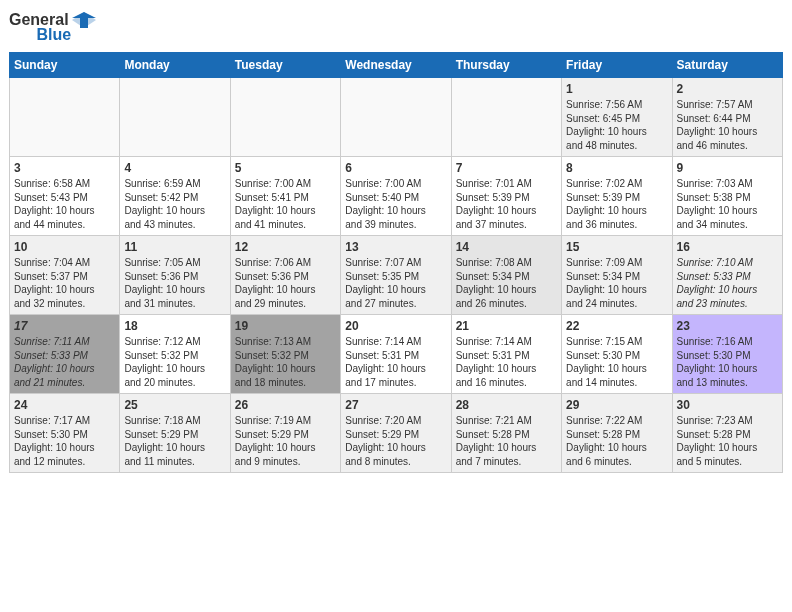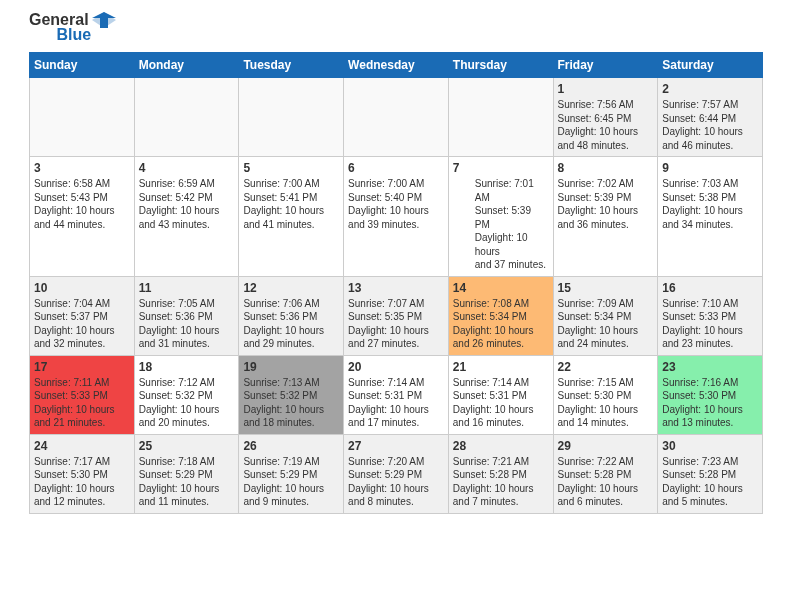--- a/index.html
+++ b/index.html
@@ -1,18 +1,18 @@
 <!DOCTYPE html>
 <html><head>
   <meta charset="utf-8">
   <style>
     * { box-sizing: border-box; margin: 0; padding: 0; }
     body { font-family: Arial, sans-serif; background: #fff; width: 792px; height: 612px; overflow: hidden; }
     
-    .container { width: 792px; padding: 10px 29px; }
+    .container { width: 792px; padding: 10px 9px; }
     
     .header-area { display: flex; justify-content: space-between; align-items: flex-start; margin-bottom: 8px; }
     
     .logo { display: flex; align-items: center; }
     .logo-text-general { font-size: 16px; font-weight: bold; color: #333; }
     .logo-text-blue { font-size: 16px; font-weight: bold; color: #1a6bb5; }
     
     .title-area { text-align: right; }
     .month-title { font-size: 36px; color: #333; font-weight: normal; }
     .location { font-size: 16px; color: #555; }
@@ -103,21 +103,21 @@
           </td>
           <td style="background: rgb(255, 255, 255);">
             <span class="day-num">6</span>
             <div class="day-info" style="white-space: pre-line;">Sunrise: 7:00 AM
 Sunset: 5:40 PM
 Daylight: 10 hours
 and 39 minutes.</div>
           </td>
           <td style="background: rgb(255, 255, 255);">
             <span class="day-num">7</span>
-            <div class="day-info" style="white-space: pre-line; margin-left: 22px;">Sunrise: 7:01 AM
+            <div class="day-info" style="white-space: pre-line;">Sunrise: 7:01 AM
 Sunset: 5:39 PM
 Daylight: 10 hours
 and 37 minutes.</div>
           </td>
           <td style="background: rgb(255, 255, 255);">
             <span class="day-num">8</span>
             <div class="day-info" style="white-space: pre-line;">Sunrise: 7:02 AM
 Sunset: 5:39 PM
 Daylight: 10 hours
 and 36 minutes.</div>
@@ -152,44 +152,44 @@
 Daylight: 10 hours
 and 29 minutes.</div>
           </td>
           <td style="background: rgb(240, 240, 240);">
             <span class="day-num">13</span>
             <div class="day-info" style="white-space: pre-line;">Sunrise: 7:07 AM
 Sunset: 5:35 PM
 Daylight: 10 hours
 and 27 minutes.</div>
           </td>
-          <td style="background: #fdba74;">
+          <td style="background: #e5e5e5;">
             <span class="day-num">14</span>
             <div class="day-info" style="white-space: pre-line;">Sunrise: 7:08 AM
 Sunset: 5:34 PM
 Daylight: 10 hours
 and 26 minutes.</div>
           </td>
           <td style="background: rgb(240, 240, 240);">
             <span class="day-num">15</span>
             <div class="day-info" style="white-space: pre-line;">Sunrise: 7:09 AM
 Sunset: 5:34 PM
 Daylight: 10 hours
 and 24 minutes.</div>
           </td>
           <td style="background: rgb(240, 240, 240);">
             <span class="day-num">16</span>
-            <div class="day-info" style="white-space: pre-line;">Sunrise: 7:10 AM
+            <div class="day-info" style="white-space: pre-line; font-style: italic;">Sunrise: 7:10 AM
 Sunset: 5:33 PM
 Daylight: 10 hours
 and 23 minutes.</div>
           </td>
         </tr>
         <tr>
-          <td style="background: #ef4444;">
+          <td style="background: #a3a3a3; font-style: italic;">
             <span class="day-num">17</span>
             <div class="day-info" style="white-space: pre-line;">Sunrise: 7:11 AM
 Sunset: 5:33 PM
 Daylight: 10 hours
 and 21 minutes.</div>
           </td>
           <td style="background: rgb(255, 255, 255);">
             <span class="day-num">18</span>
             <div class="day-info" style="white-space: pre-line;">Sunrise: 7:12 AM
 Sunset: 5:32 PM
@@ -217,21 +217,21 @@
 Daylight: 10 hours
 and 16 minutes.</div>
           </td>
           <td style="background: rgb(255, 255, 255);">
             <span class="day-num">22</span>
             <div class="day-info" style="white-space: pre-line;">Sunrise: 7:15 AM
 Sunset: 5:30 PM
 Daylight: 10 hours
 and 14 minutes.</div>
           </td>
-          <td style="background: #86efac;">
+          <td style="background: #c4b5fd;">
             <span class="day-num">23</span>
             <div class="day-info" style="white-space: pre-line;">Sunrise: 7:16 AM
 Sunset: 5:30 PM
 Daylight: 10 hours
 and 13 minutes.</div>
           </td>
         </tr>
         <tr>
           <td style="background: rgb(240, 240, 240);">
             <span class="day-num">24</span>

